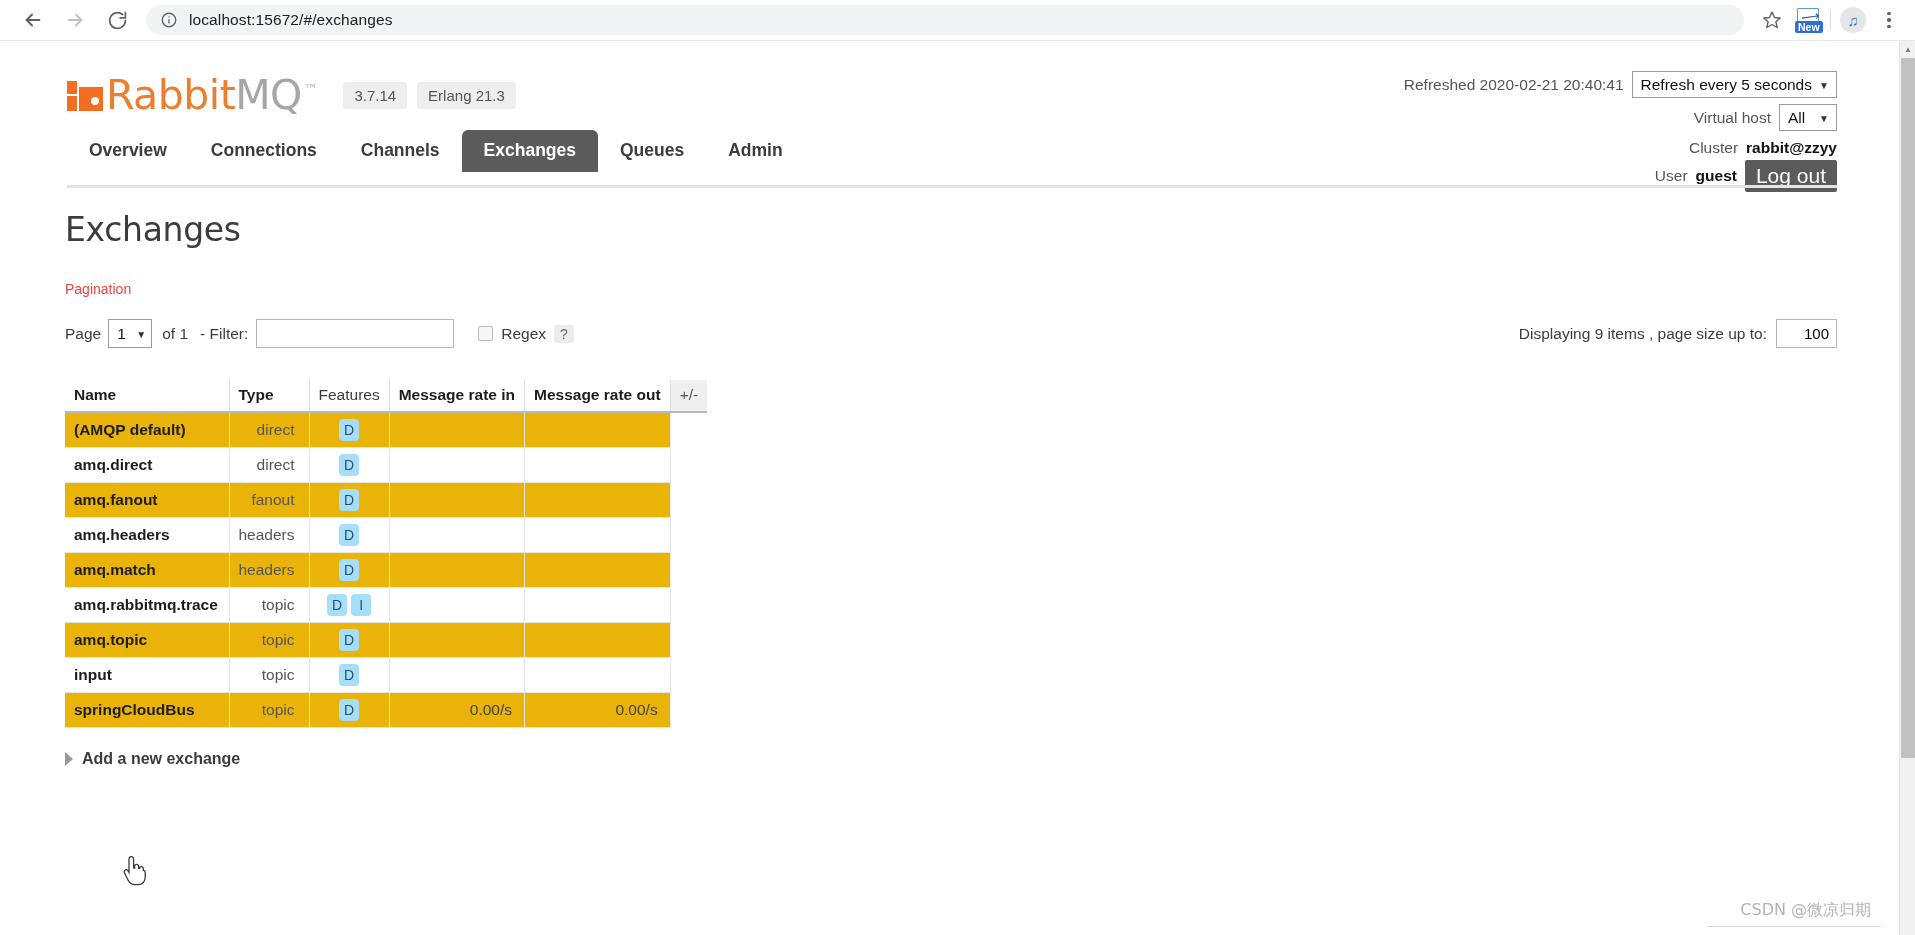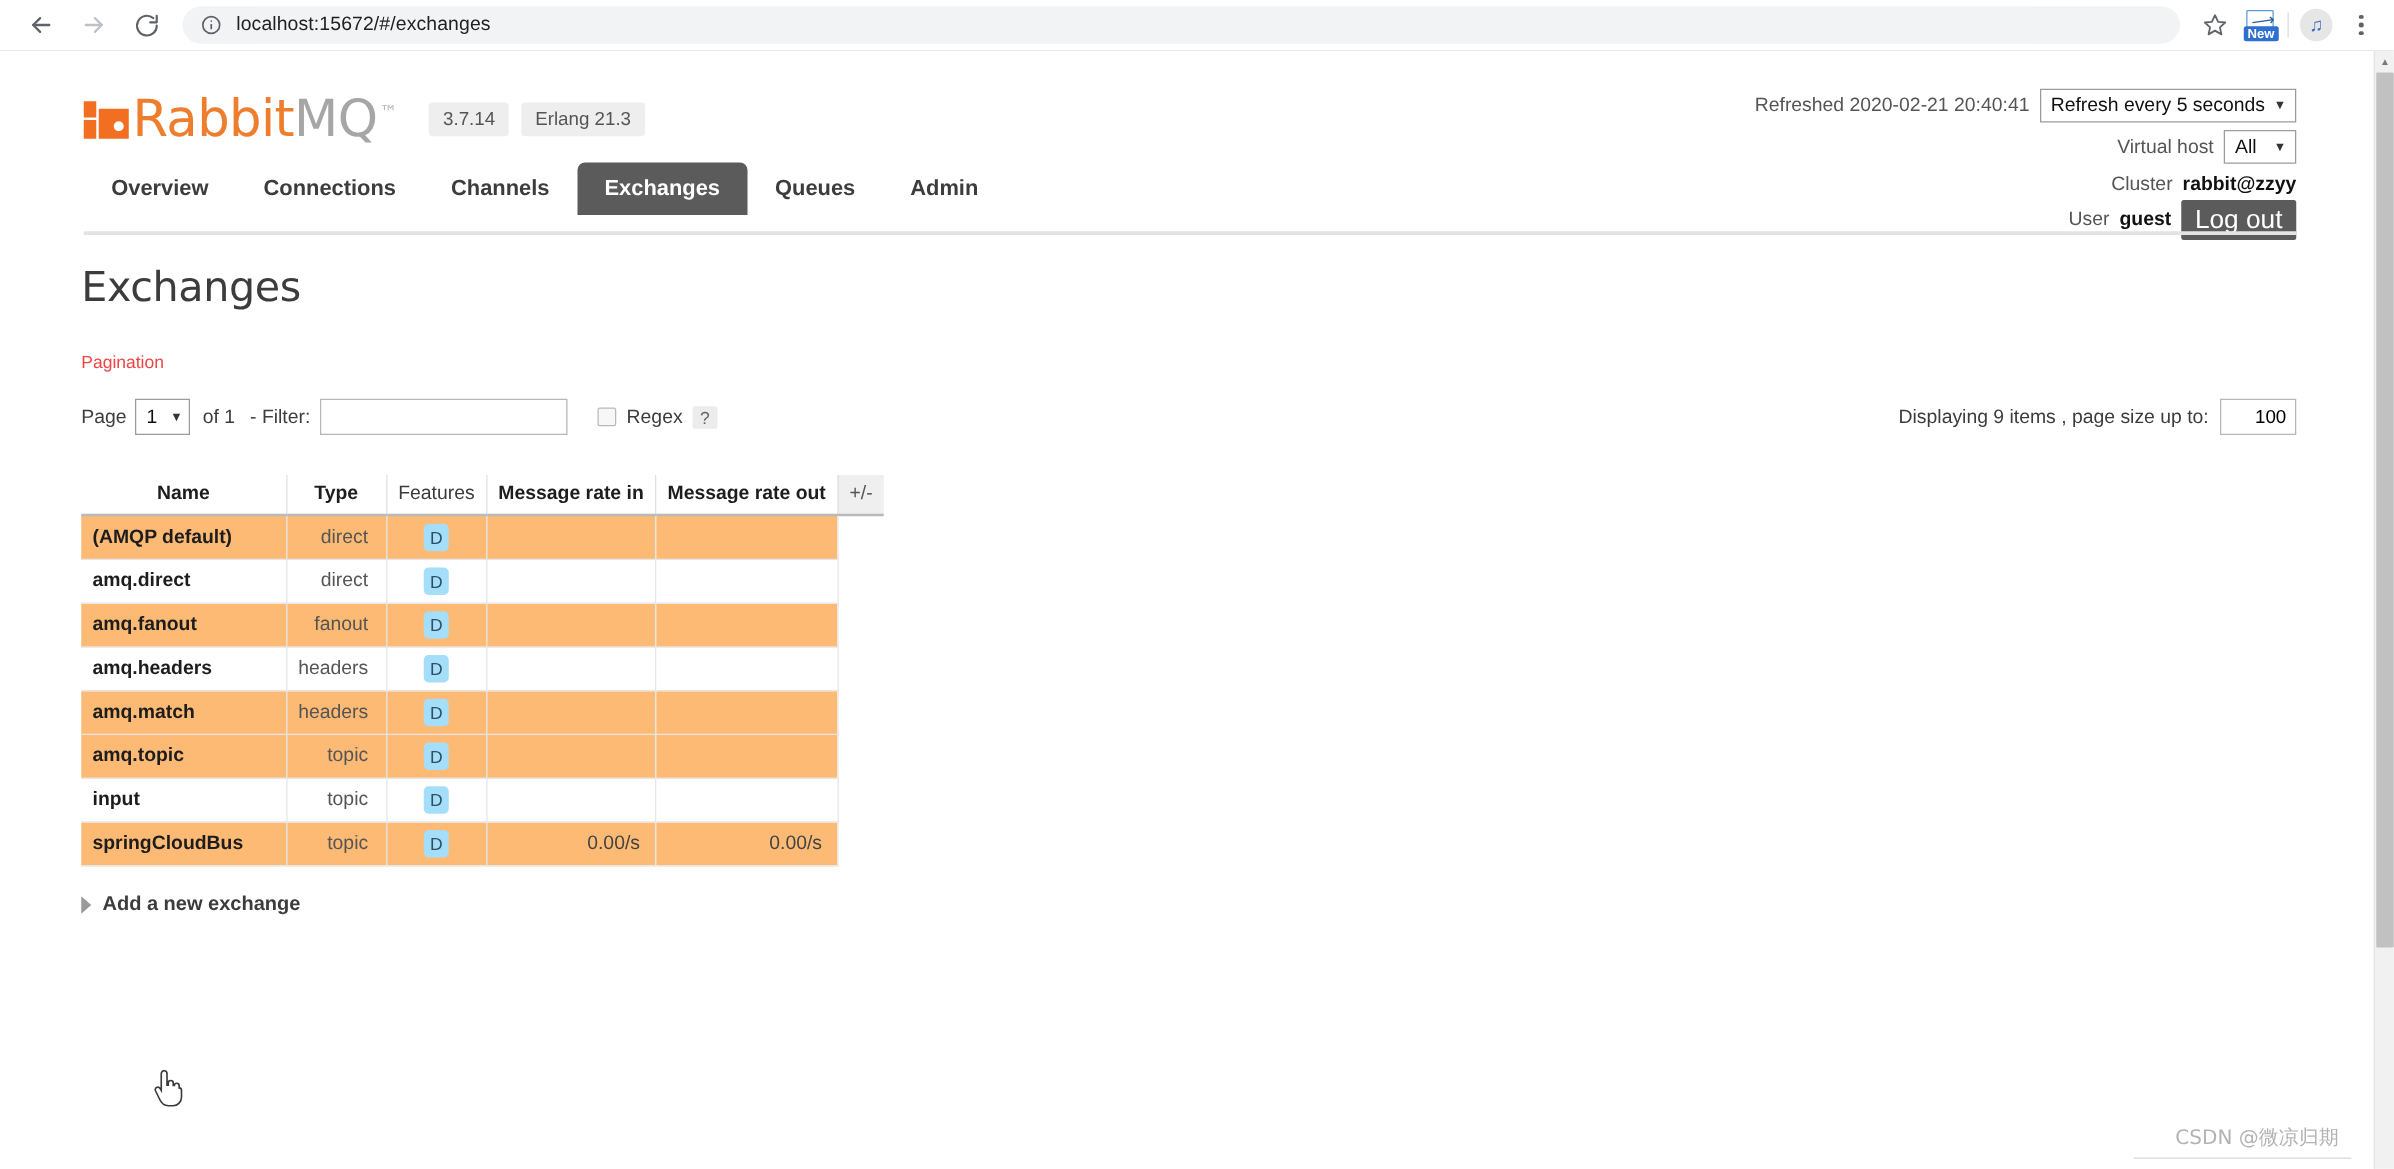--- a/index.html
+++ b/index.html
@@ -356,21 +356,21 @@
   }
 
   
   .ex-table {
     border-collapse: collapse;
     margin-top: 32px;
     font-size: 15.5px;
     table-layout: fixed;
   }
   .ex-table th {
-    text-align: center;
+    text-align: left;
     font-weight: bold;
     color: #1d1d1d;
     padding: 6px 9px 7px 9px;
     border-bottom: 2px solid #b9b9b9;
     border-right: 1px solid #e0e0e0;
     white-space: nowrap;
     background: #ffffff;
     vertical-align: bottom;
   }
   .ex-table th.th-features { font-weight: normal; color: #3c3c3c; text-align: center; }
@@ -385,21 +385,21 @@
   }
   .ex-table td {
     padding: 8px 9px;
     border-bottom: 1px solid #e6e6e6;
     border-right: 1px solid #e6e6e6;
     color: #333333;
     height: 33px;
     vertical-align: middle;
   }
   .ex-table tbody tr.odd td  { background: #ffffff; }
-  .ex-table tbody tr.even td { background: #fdba74; }
+  .ex-table tbody tr.even td { background: #eab308; }
   .col-name     { width: 164px; }
   .col-type     { width: 79px; }
   .col-features { width: 76px; }
   .col-ratein   { width: 135px; }
   .col-rateout  { width: 140px; }
   .col-pm       { width: 36px; }
 
   td.c-name { font-weight: bold; color: #1d1d1d; }
   td.c-type { color: #555555; text-align: right; padding-right: 14px; }
   td.c-features { text-align: center; padding: 6px 4px; }
@@ -671,20 +671,28 @@
               <td class="c-pm"></td>
             </tr>
             <tr class="even">
               <td class="c-name">amq.match</td>
               <td class="c-type">headers</td>
               <td class="c-features"><span class="feat-badge">D</span></td>
               <td class="c-rate"></td>
               <td class="c-rate"></td>
               <td class="c-pm"></td>
             </tr>
+            <tr class="odd">
+              <td class="c-name">amq.rabbitmq.trace</td>
+              <td class="c-type">topic</td>
+              <td class="c-features"><span class="feat-badge">D</span><span class="feat-badge">I</span></td>
+              <td class="c-rate"></td>
+              <td class="c-rate"></td>
+              <td class="c-pm"></td>
+            </tr>
             <tr class="even">
               <td class="c-name">amq.topic</td>
               <td class="c-type">topic</td>
               <td class="c-features"><span class="feat-badge">D</span></td>
               <td class="c-rate"></td>
               <td class="c-rate"></td>
               <td class="c-pm"></td>
             </tr>
             <tr class="odd">
               <td class="c-name">input</td>

